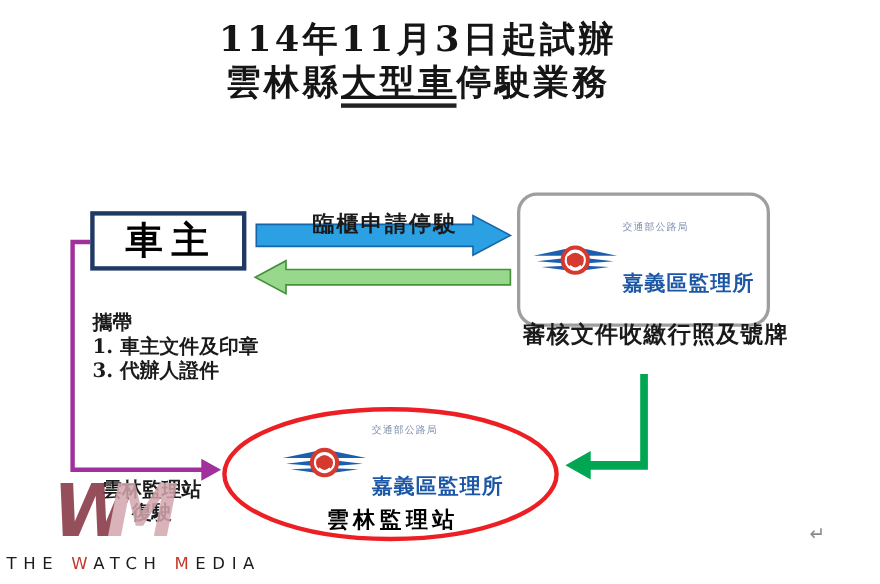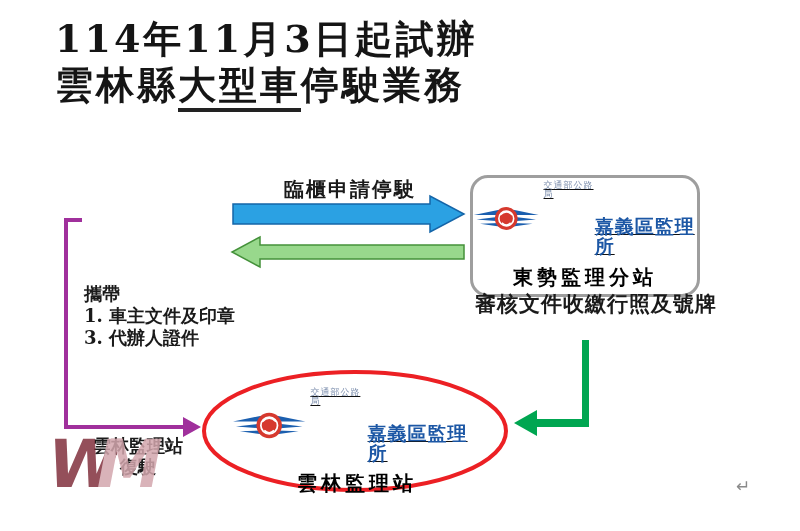--- a/index.html
+++ b/index.html
@@ -2,49 +2,49 @@
 <html><head>
 <meta charset="utf-8">
 <style>
   html,body{margin:0;padding:0;background:#fff;}
   #canvas{
     position:relative;width:800px;height:531px;background:#ffffff;overflow:hidden;
     font-family:"DejaVu Sans","Liberation Sans",sans-serif;color:#111;
   }
   .abs{position:absolute;}
   
-  .title{left:55px;top:16px;width:650px;
+  .title{left:55px;top:16px;width:650px;text-align:center;
          font-family:"DejaVu Serif","Liberation Serif",serif;
-         font-weight:bold;font-size:38px;line-height:1.22;letter-spacing:3px;color:#151515;}
-  .u{border-bottom:4px solid #222;padding-bottom:1px;}
+         font-weight:bold;font-size:32px;line-height:1.22;letter-spacing:3px;color:#151515;}
+  .u{border-bottom:4px solid #222;padding-bottom:1px;text-decoration:underline;}
   
   .owner-box{left:82px;top:192px;width:128px;height:46px;border:4px solid #1F3864;
              display:flex;align-items:center;justify-content:center;
              font-family:"DejaVu Serif","Liberation Serif",serif;
              font-size:34px;font-weight:bold;letter-spacing:8px;color:#000;padding-left:6px;}
   
   .flow-label{font-family:"DejaVu Serif","Liberation Serif",serif;font-weight:bold;color:#1a1a1a;}
-  .lbl-apply{left:248px;top:176px;width:204px;text-align:center;font-size:20px;letter-spacing:2px;}
+  .lbl-apply{left:248px;top:190px;width:204px;text-align:center;font-size:20px;letter-spacing:2px;}
   .lbl-form{left:252px;top:266px;width:204px;text-align:center;font-size:20px;letter-spacing:3px;}
   .review{left:446px;top:290px;width:300px;text-align:center;font-size:21px;letter-spacing:1px;}
   .lbl-plates{left:596px;top:380px;width:124px;text-align:center;font-size:18px;line-height:23px;}
   .lbl-resume{left:86px;top:435px;width:104px;text-align:center;font-size:18px;line-height:21px;}
   .carry{left:84px;top:264px;width:200px;font-size:18px;line-height:22px;margin-top:19px;}
   
   .dongshi-box{left:470px;top:175px;width:224px;height:116px;border:3px solid #9e9e9e;
                border-radius:18px;background:#fff;
                display:flex;flex-direction:column;align-items:center;justify-content:center;gap:8px;}
   .station{font-family:"DejaVu Serif","Liberation Serif",serif;font-weight:bold;
            font-size:20px;letter-spacing:4px;color:#000;}
   
   .oval-content{left:232px;top:388px;width:250px;display:flex;flex-direction:column;
                 align-items:center;gap:6px;}
   
   .logo{display:flex;align-items:center;gap:4px;}
-  .logo-text{display:flex;line-height:1.05;text-decoration:underline;}
+  .logo-text{display:flex;flex-direction:column;line-height:1.05;}
   .bureau{font-size:9px;letter-spacing:1px;color:#7d8fae;}
   .office{font-size:19px;font-weight:bold;letter-spacing:1px;color:#1C57A5;
           font-family:"DejaVu Serif","Liberation Serif",serif;margin-top:36px;}
   
   .wm-letters{left:48px;top:432px;font-style:italic;font-weight:900;font-size:66px;
               line-height:1;opacity:0.85;letter-spacing:0;text-align:center;}
   .wm-w{color:#82313e;}
   .wm-m{color:#d3a6ad;margin-left:-24px;}
   .wm-text{left:6px;top:503px;font-size:15px;letter-spacing:6px;font-weight:500;color:#1c1c1c;white-space:nowrap;}
   .wm-red{color:#c0392b;}
@@ -62,20 +62,23 @@
     <polygon points="464,245 260,245 260,237 232,252 260,267 260,259 464,259" stroke="#44913A" stroke-width="1.5" fill="#98D88C"></polygon>
     <path d="M582 340 L589 340 L589 427 L537 427 L537 436 L514 423 L537 410 L537 419 L582 419 Z" fill="#00A651"></path>
     <path d="M82 218 L82 222 L68 222 L68 425 L183 425 L183 417 L201 427 L183 437 L183 429 L64 429 L64 218 Z" fill="#A0309C"></path>
   </svg>
 
   <div class="abs title">
     <div>114年11月3日起試辦</div>
     <div><span>雲林縣</span><span class="u">大型車</span><span>停駛業務</span></div>
   </div>
 
+  <div class="abs owner-box">
+    <span>車主</span>
+  </div>
 
   <div class="abs flow-label lbl-apply">臨櫃申請停駛</div>
 
   <div class="abs flow-label carry">
     <div>攜帶</div>
     <div>1. 車主文件及印章</div>
     <div>3. 代辦人證件</div>
   </div>
 
   <div class="abs dongshi-box">
@@ -90,21 +93,20 @@
         <circle cx="38" cy="16" r="13" fill="#D6392E"></circle>
         <circle cx="38" cy="16" r="8.5" fill="none" stroke="#ffffff" stroke-width="1.8"></circle>
         <path d="M31 12 Q38 5 45 12" fill="none" stroke="#ffffff" stroke-width="1.8"></path>
         <path d="M33 21 Q38 26 43 21" fill="none" stroke="#ffffff" stroke-width="1.8"></path>
       </svg>
       <div class="logo-text">
         <div class="bureau">交通部公路局</div>
         <div class="office">嘉義區監理所</div>
       </div>
     </div>
-    <div class="station">東勢監理分站</div>
   </div>
 
   <div class="abs flow-label review">審核文件收繳行照及號牌</div>
 
 
   <div class="abs oval-content">
     <div class="logo">
       <svg viewBox="0 0 76 32" width="78" height="33">
         <polygon points="30,6 1,12 30,12" fill="#1B5FAF"></polygon>
         <polygon points="30,14 4,17 30,19" fill="#1B5FAF"></polygon>
@@ -126,16 +128,19 @@
   </div>
 
   <div class="abs flow-label lbl-resume">
     <div>雲林監理站</div>
     <div>復駛</div>
   </div>
 
   <div class="abs wm-letters">
     <span class="wm-w">W</span><span class="wm-m">M</span>
   </div>
+  <div class="abs wm-text">
+    <span>THE </span><span class="wm-red">W</span><span>ATCH </span><span class="wm-red">M</span><span>EDIA</span>
+  </div>
 
   <div class="abs return-mark">↵</div>
 
 </div>
 
 </body></html>

